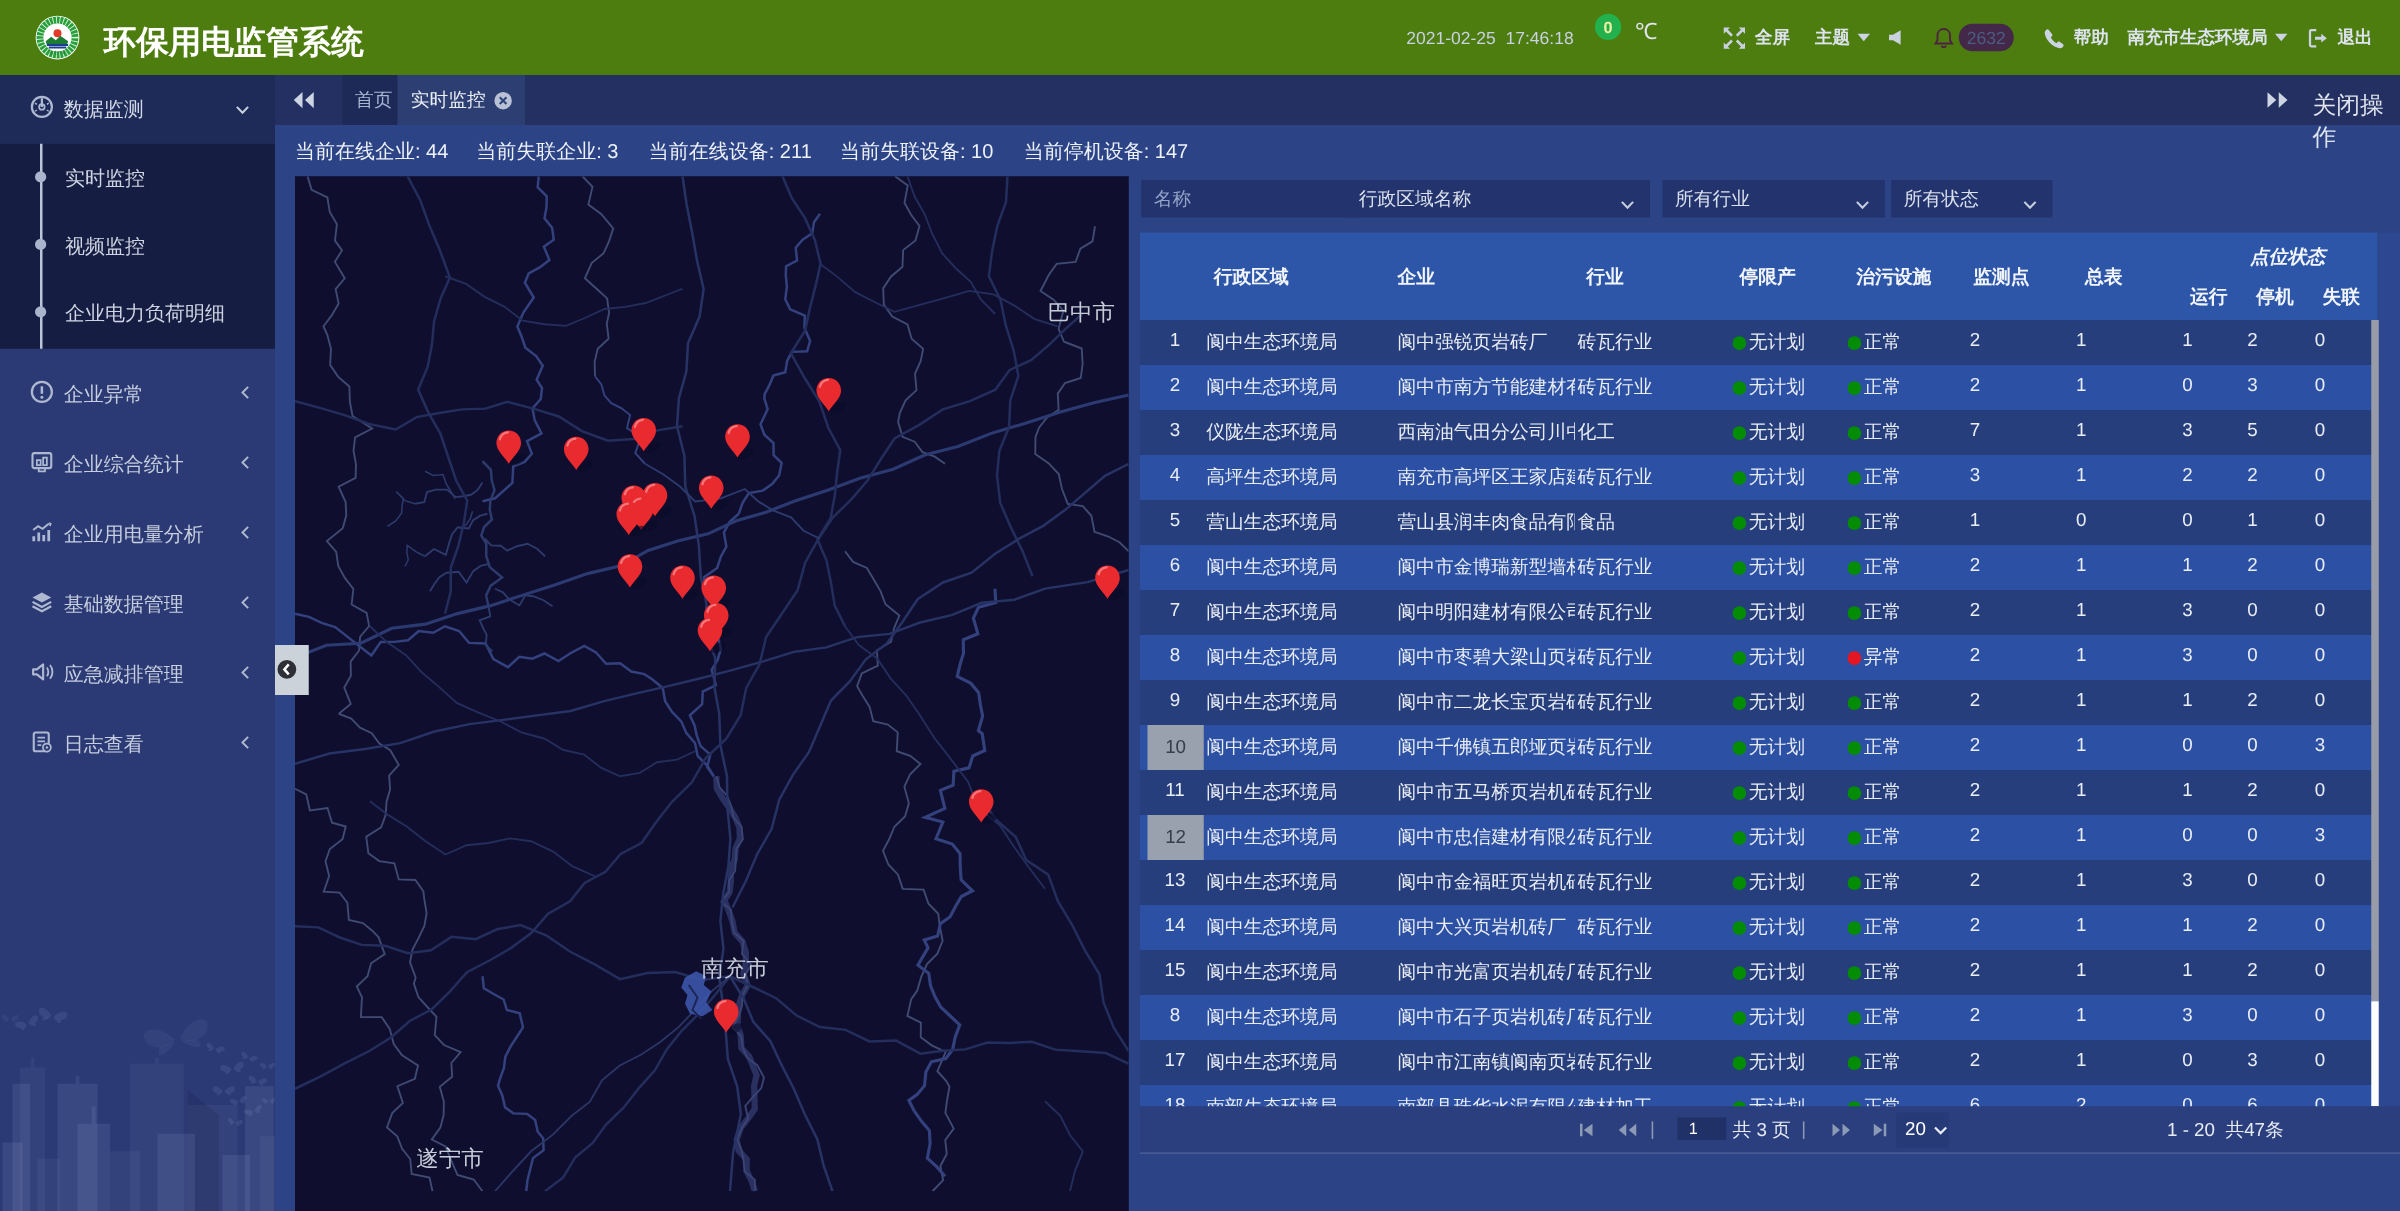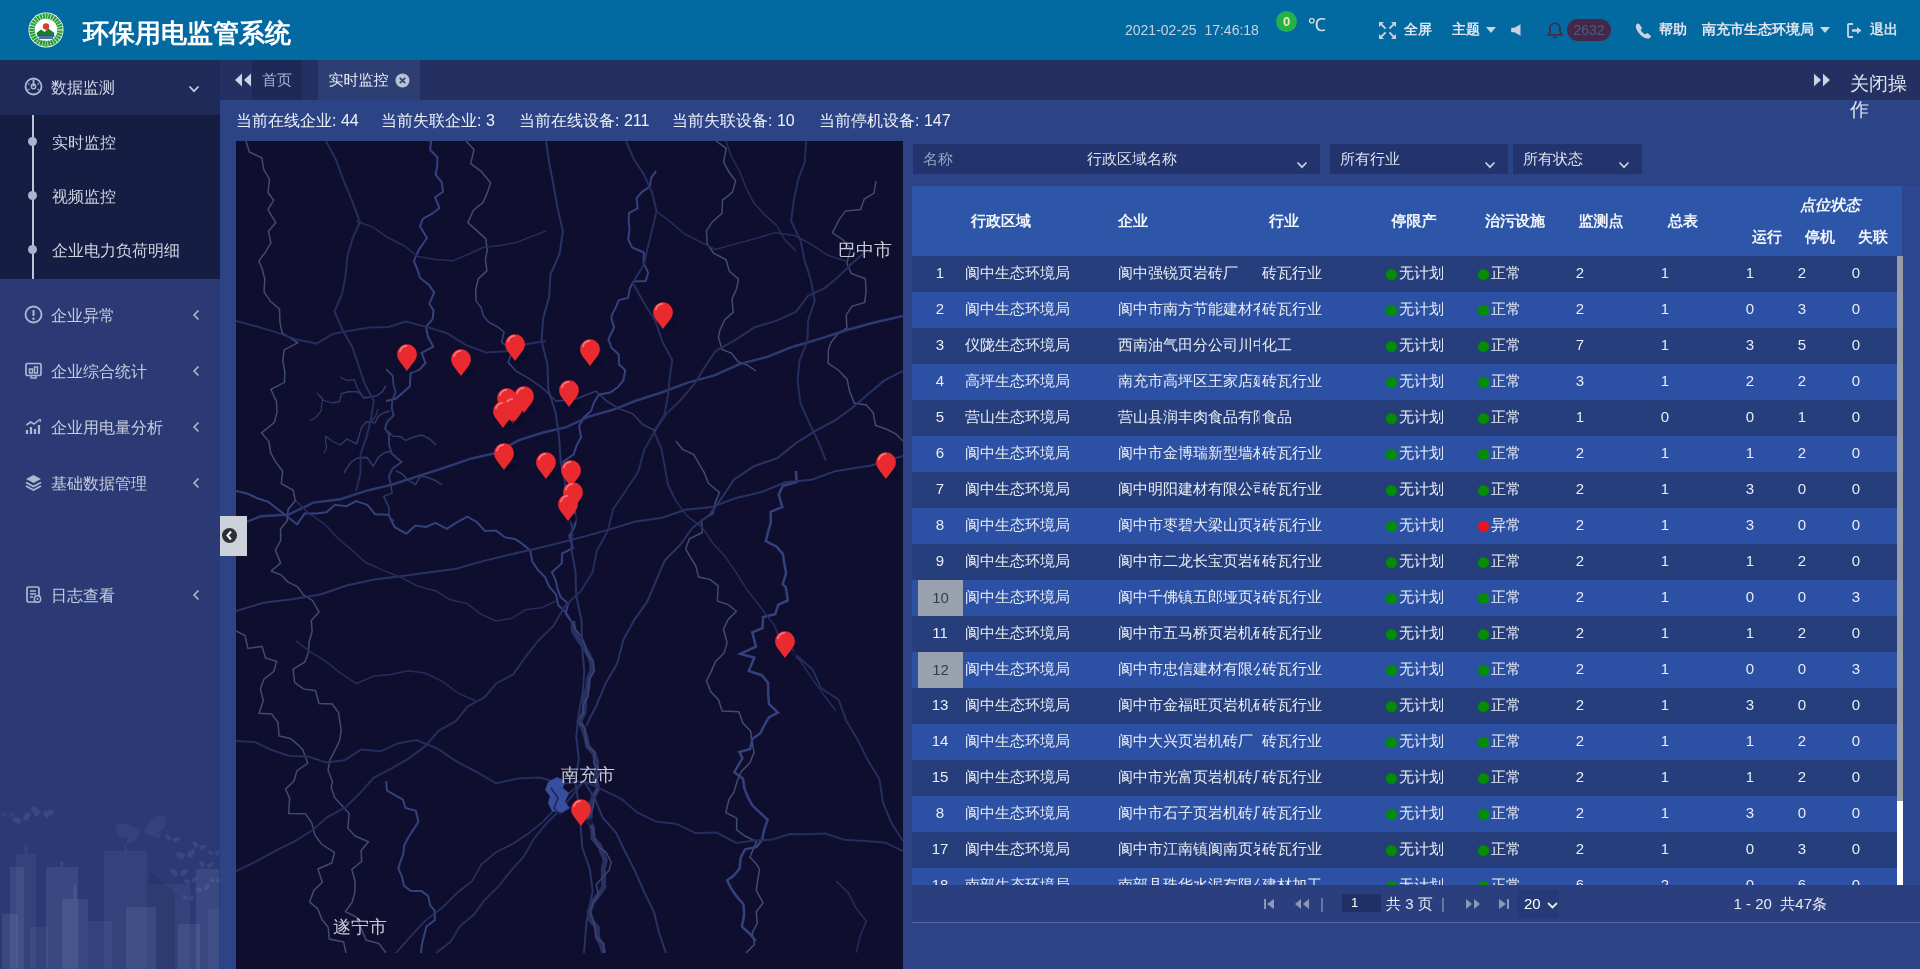--- a/index.html
+++ b/index.html
@@ -1,21 +1,21 @@
 <!DOCTYPE html>
 <html lang="zh"><head>
 <meta charset="utf-8">
 <title>环保用电监管系统</title>
 <style>
 * { margin:0; padding:0; box-sizing:border-box; }
 html,body { width:1920px; height:969px; overflow:hidden; background:#2c4386;
   font-family:"Liberation Sans",sans-serif; position:relative; }
 .abs { position:absolute; }
 
-#hdr { position:absolute; left:0; top:0; width:1920px; height:60px; background:#0369a1; z-index:30; }
+#hdr { position:absolute; left:0; top:0; width:1920px; height:60px; background:#4d7c0f; z-index:30; }
 #hdr .ttl { position:absolute; left:83px; top:16px; font-size:26px; font-weight:bold; color:#fff; }
 .hitem { position:absolute; top:0; height:60px; display:flex; align-items:center; color:#dde3ef;
   font-size:14px; font-weight:bold; white-space:nowrap; }
 
 #side { position:absolute; left:0; top:60px; width:220px; height:909px; background:#2b3a74; z-index:20; }
 #side .p1 { position:absolute; left:0; top:0; width:220px; height:55px; background:#1e2a58; }
 #side .sub { position:absolute; left:0; top:55px; width:220px; height:164px; background:#151d42; }
 .mitem { position:absolute; left:0; width:220px; height:56px; display:flex; align-items:center;padding-left:44px; }
 .mico { position:absolute; left:24px; }
 .mtxt { position:absolute; left:51px; font-size:16px; color:#c6cdde; }
@@ -174,20 +174,30 @@
       <span class="mico"><svg width="19" height="19" viewBox="0 0 19 19" style="">
           <path d="M9.5,2 L17,6 L9.5,10 L2,6 Z" fill="#aeb8d0"></path>
           <path d="M2,9.5 L9.5,13.5 L17,9.5" fill="none" stroke="#aeb8d0" stroke-width="1.8"></path>
           <path d="M2,13 L9.5,17 L17,13" fill="none" stroke="#aeb8d0" stroke-width="1.8"></path>
         </svg></span>
       <span class="mtxt">基础数据管理</span>
       <span class="mchev"><svg width="8" height="12" viewBox="0 0 8 12" style="">
           <path d="M6.5,1.5 L2,6 L6.5,10.5" fill="none" stroke="#aeb8d0" stroke-width="1.6"></path>
         </svg></span>
     </div>
+  <div class="mitem" style="top:452px">
+      <span class="mico"><svg width="20" height="19" viewBox="0 0 20 19" style="">
+          <path d="M2.5,7.5 h3 l5,-4 v12 l-5,-4 h-3 Z" fill="none" stroke="#aeb8d0" stroke-width="1.7" stroke-linejoin="round"></path>
+          <path d="M13.5,6 c1.5,1.8 1.5,5.2 0,7 M16,4 c2.6,3 2.6,8 0,11" fill="none" stroke="#aeb8d0" stroke-width="1.5"></path>
+        </svg></span>
+      <span class="mtxt">应急减排管理</span>
+      <span class="mchev"><svg width="8" height="12" viewBox="0 0 8 12" style="">
+          <path d="M6.5,1.5 L2,6 L6.5,10.5" fill="none" stroke="#aeb8d0" stroke-width="1.6"></path>
+        </svg></span>
+    </div>
   <div class="mitem" style="top:508px">
       <span class="mico"><svg width="19" height="19" viewBox="0 0 19 19" style="">
           <rect x="3" y="2" width="12" height="15" rx="1.5" fill="none" stroke="#aeb8d0" stroke-width="1.7"></rect>
           <path d="M6,6 h6 M6,9 h6 M6,12 h3" stroke="#aeb8d0" stroke-width="1.4"></path>
           <circle cx="13.5" cy="14" r="3.2" fill="#2b3a74" stroke="#aeb8d0" stroke-width="1.4"></circle>
           <circle cx="13.5" cy="14" r="1" fill="#aeb8d0"></circle>
         </svg></span>
       <span class="mtxt">日志查看</span>
       <span class="mchev"><svg width="8" height="12" viewBox="0 0 8 12" style="">
           <path d="M6.5,1.5 L2,6 L6.5,10.5" fill="none" stroke="#aeb8d0" stroke-width="1.6"></path>
@@ -299,21 +309,21 @@
     </svg>
 </div>
 
 <div id="tabs">
   <div class="abs" style="left:13px;top:12px"><svg width="20" height="16" viewBox="0 0 20 16" style="">
         <g fill="#cdd4e2">
           <path d="M9,1.5 L2,8 L9,14.5 Z"></path>
           <path d="M18,1.5 L11,8 L18,14.5 Z"></path>
         </g>
       </svg></div>
-  <div class="tab" style="left:32px;width:50px;background:#1d2957;color:#a9b5d1">首页</div>
+  <div class="tab" style="left:54px;width:50px;background:#1d2957;color:#a9b5d1">首页</div>
   <div class="tab" style="left:98px;width:102px;background:#2d3e72;color:#e9edf5">实时监控<span style="margin-left:6px;display:flex">
         <svg width="15" height="15" viewBox="0 0 15 15" style="">
           <circle cx="7.5" cy="7.5" r="7" fill="#b9c2d4"></circle>
           <path d="M4.8,4.8 L10.2,10.2 M10.2,4.8 L4.8,10.2" stroke="#2e4579" stroke-width="1.7"></path>
         </svg>
       </span></div>
   <div class="abs" style="left:1592px;top:13px"><svg width="20" height="14" viewBox="0 0 20 14" style="">
         <g fill="#cdd4e2">
           <path d="M2,0.8 L9,7 L2,13.2 Z"></path>
           <path d="M11,0.8 L18,7 L11,13.2 Z"></path>

